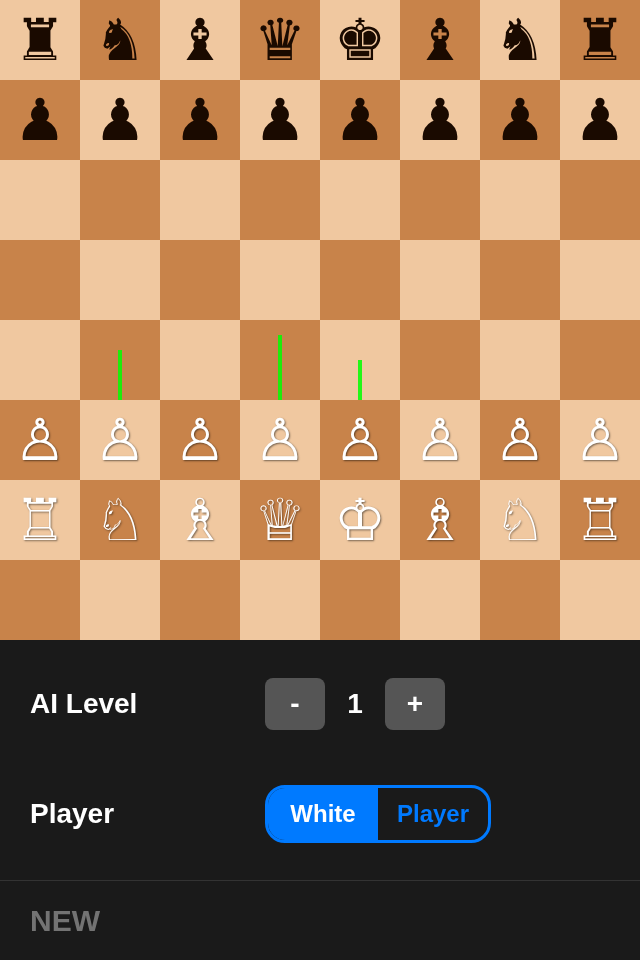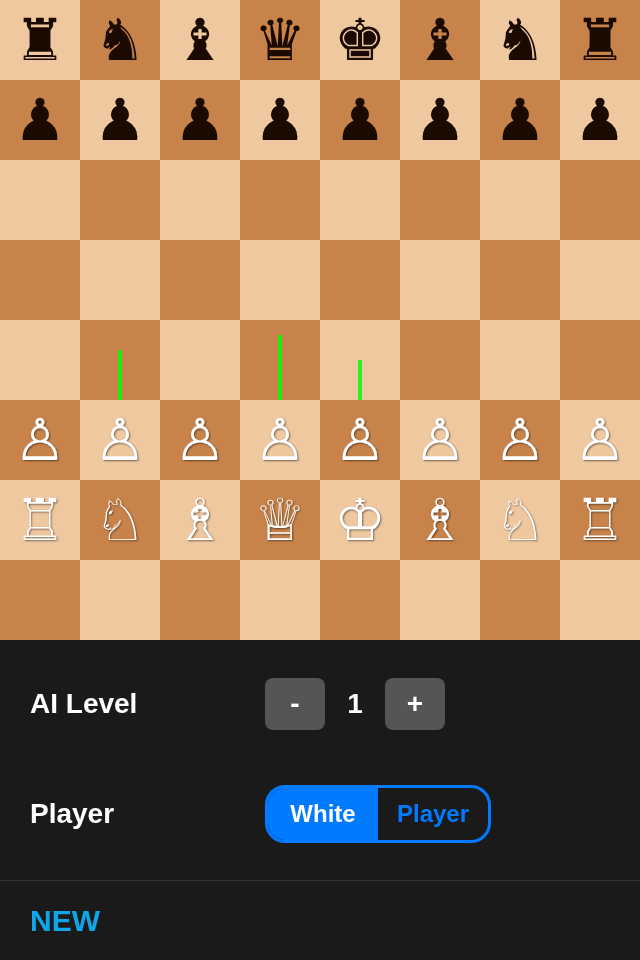--- a/index.html
+++ b/index.html
@@ -152,21 +152,21 @@
       height: 80px;
       background: #1a1a1a;
       border-top: 1px solid #333;
       display: flex;
       align-items: center;
       justify-content: space-between;
       padding: 0 30px;
     }
 
     .bottom-btn {
-      color: #0ea5e9;
+      color: #737373;
       font-size: 30px;
       font-weight: bold;
       background: none;
       border: none;
       cursor: pointer;
     }
   </style>
 </head>
 <body>
 

